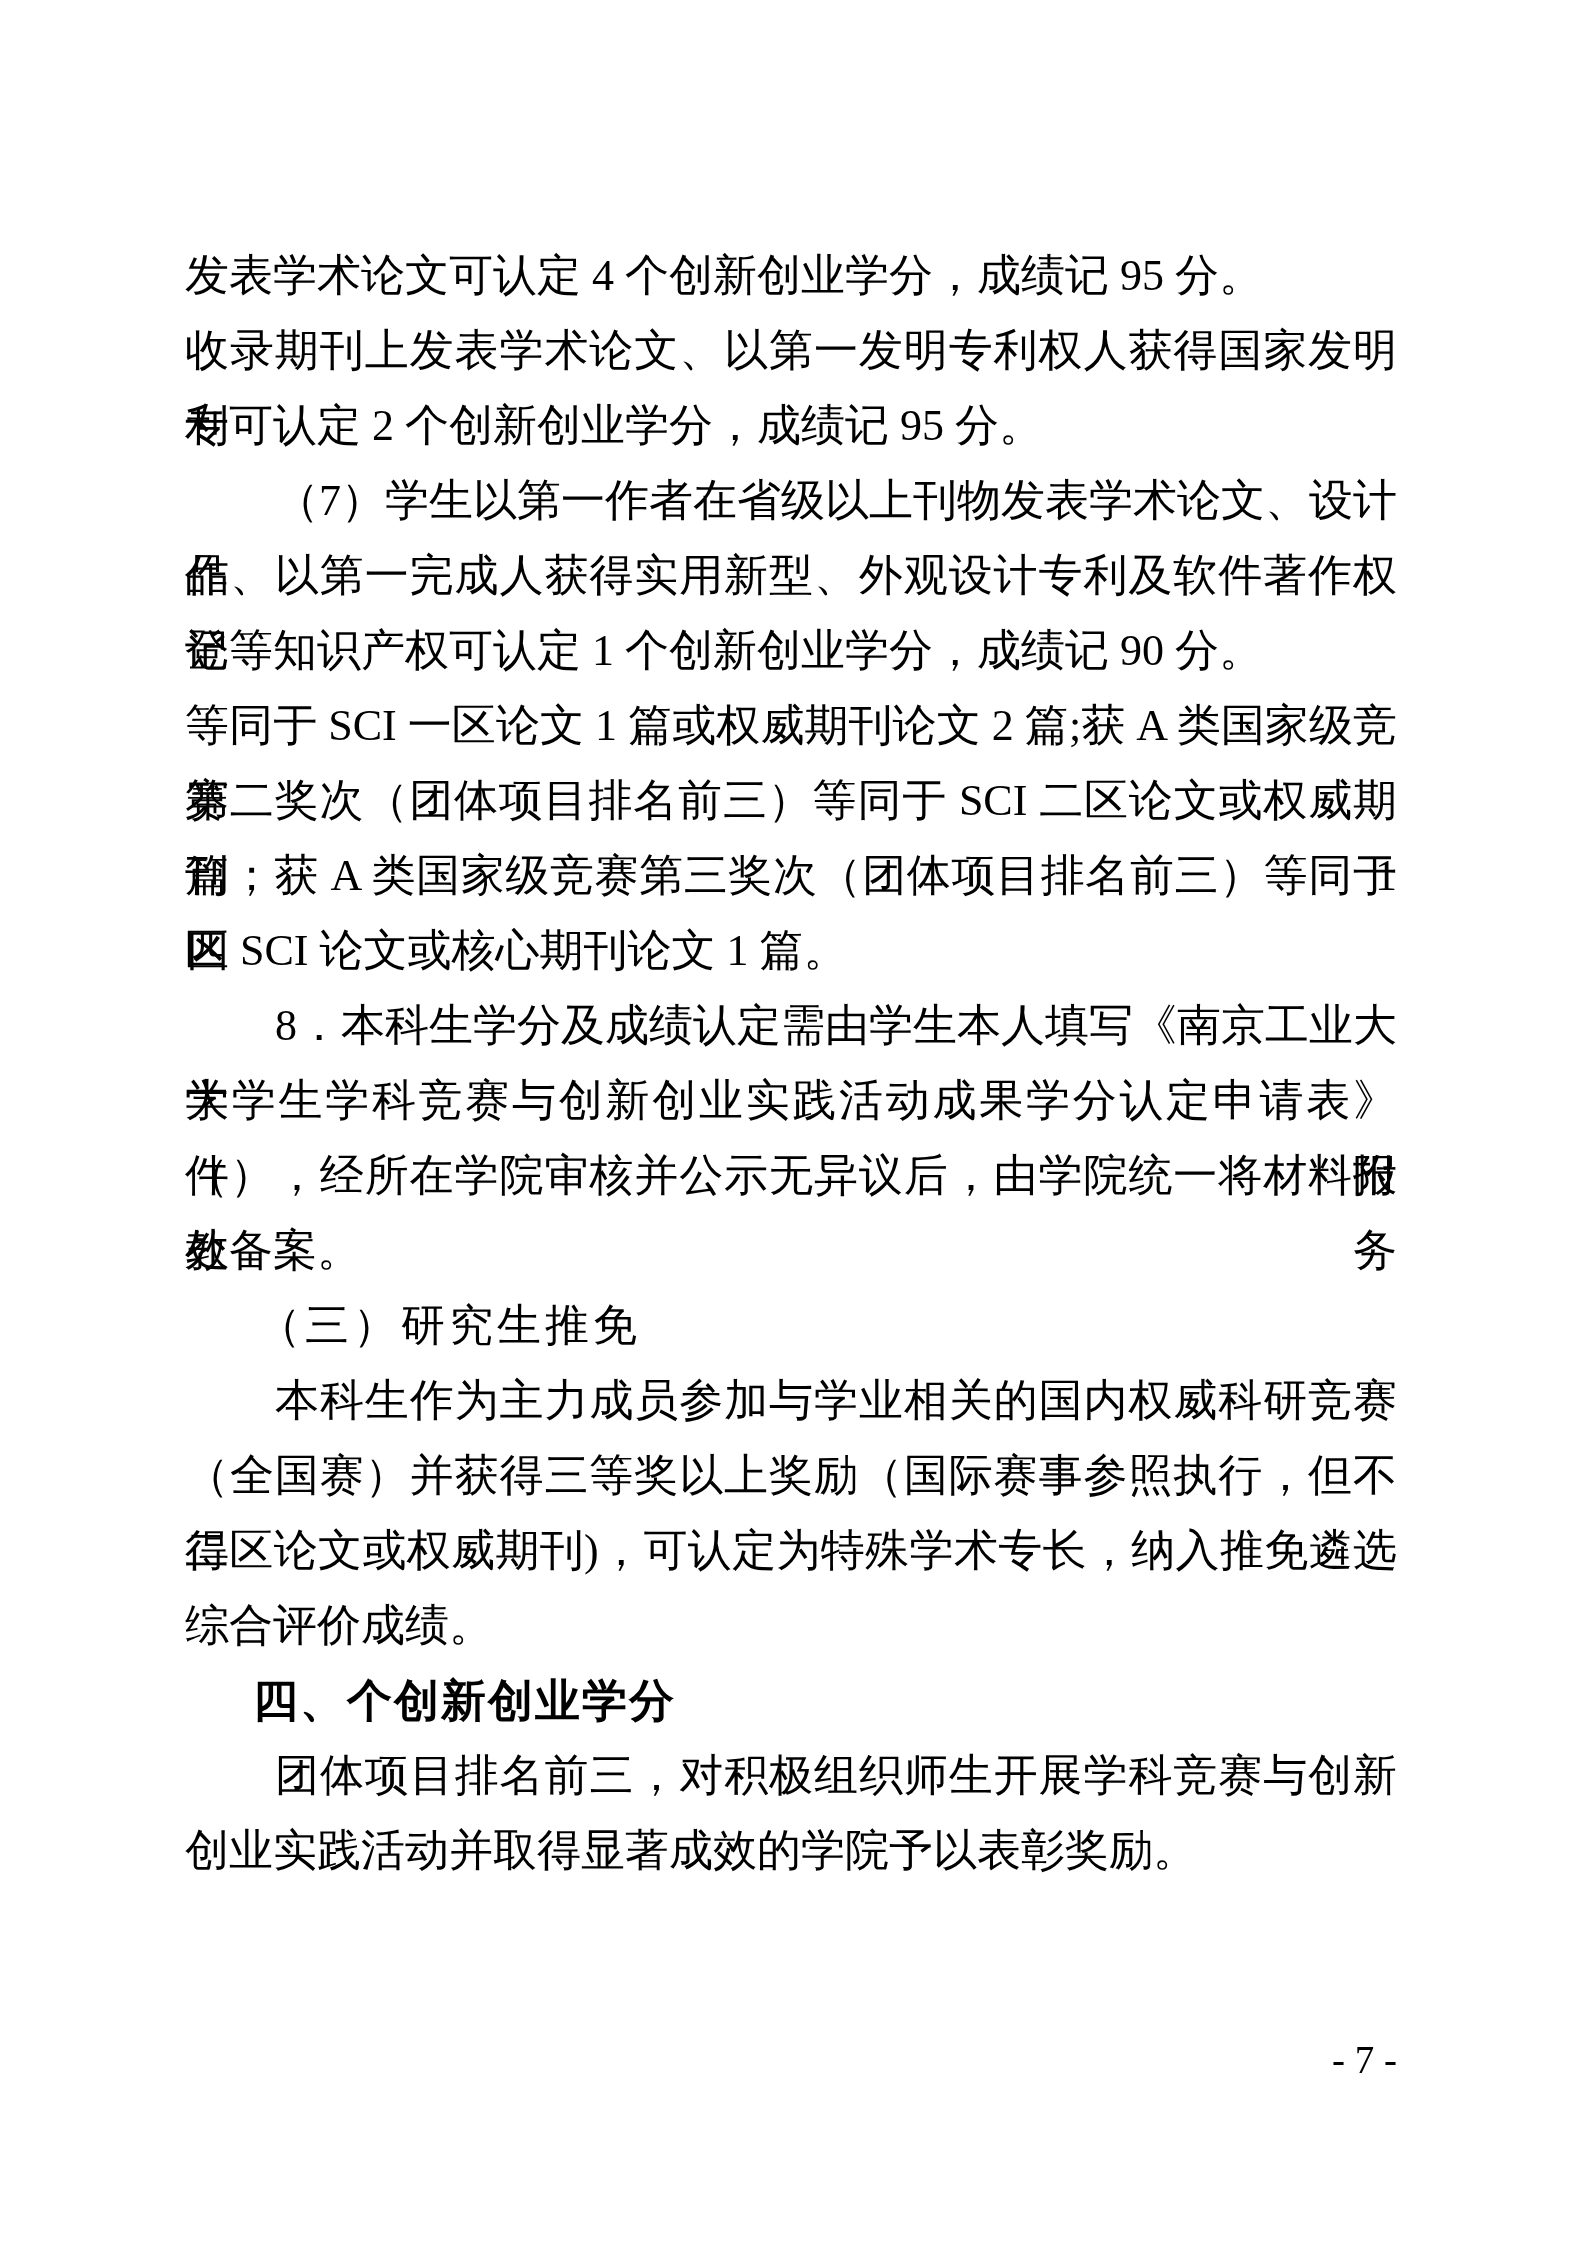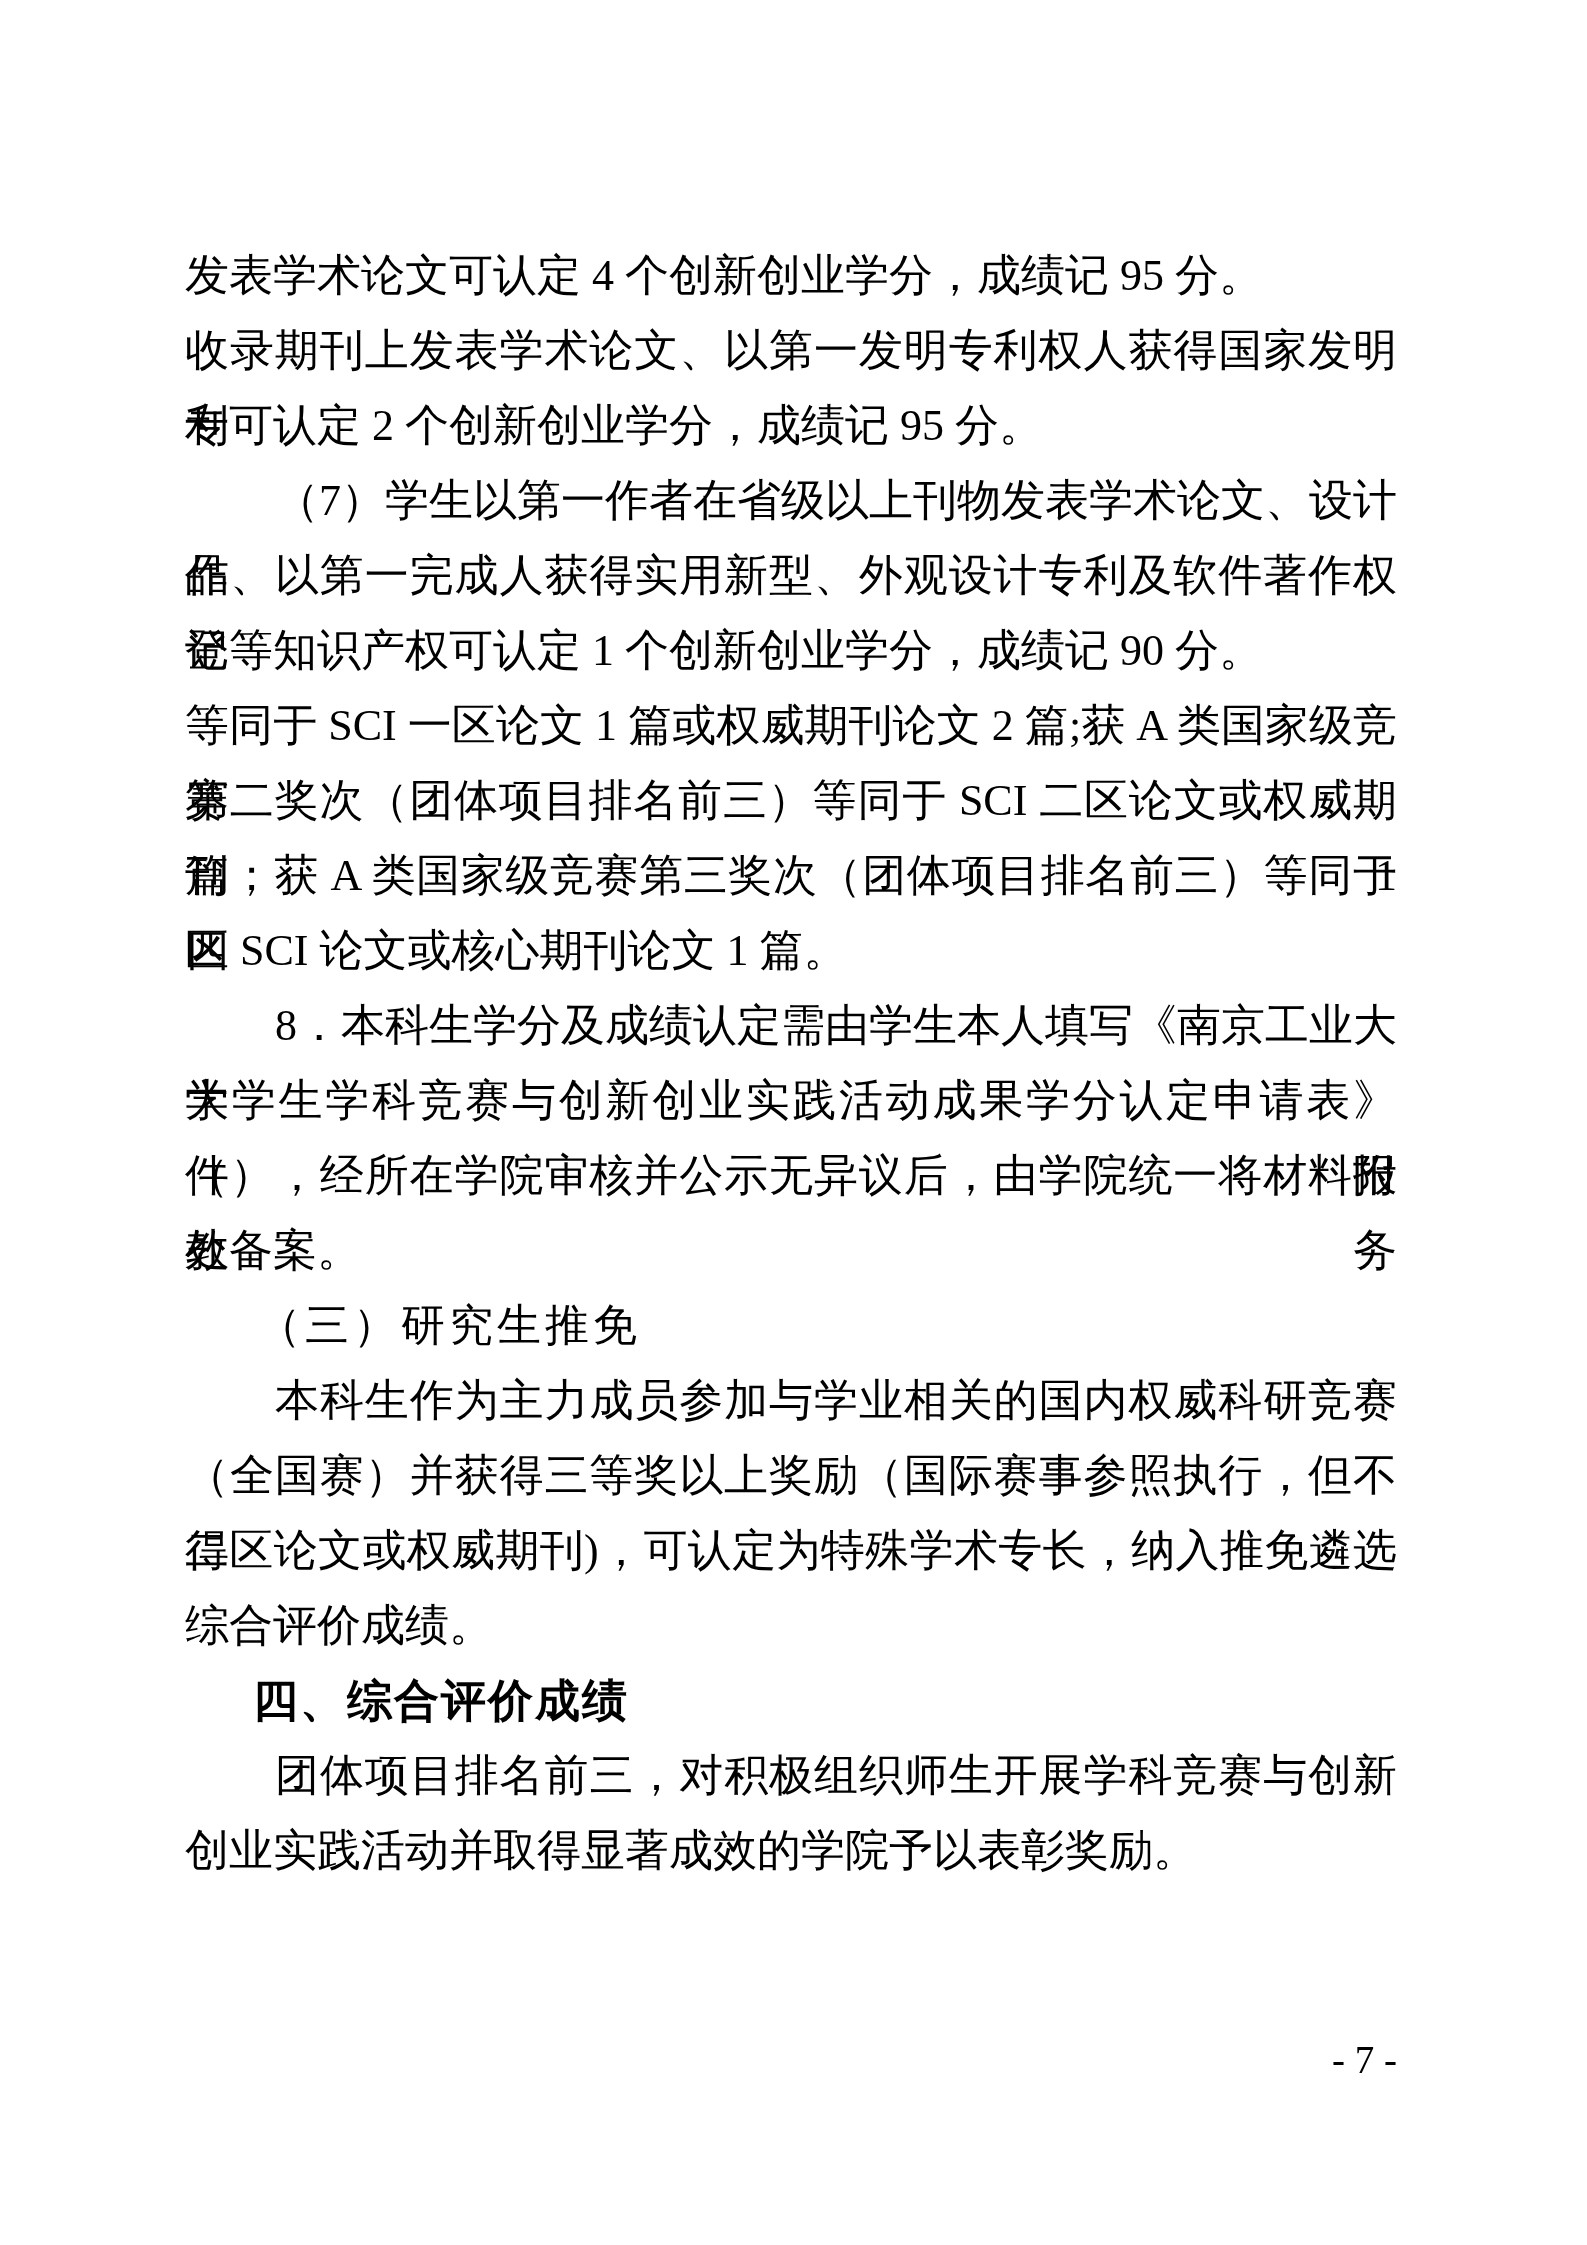--- a/index.html
+++ b/index.html
@@ -75,19 +75,19 @@
     <div class="line">区 SCI 论文或核心期刊论文 1 篇。</div>
     <div class="line ind fill">8．本科生学分及成绩认定需由学生本人填写《南京工业大学</div>
     <div class="line fill">大学生学科竞赛与创新创业实践活动成果学分认定申请表》（附</div>
     <div class="line fill">件），经所在学院审核并公示无异议后，由学院统一将材料报教务</div>
     <div class="line">处备案。</div>
     <div class="line kai">（三）研究生推免</div>
     <div class="line ind fill">本科生作为主力成员参加与学业相关的国内权威科研竞赛</div>
     <div class="line fill">（全国赛）并获得三等奖以上奖励（国际赛事参照执行，但不得</div>
     <div class="line fill">二区论文或权威期刊)，可认定为特殊学术专长，纳入推免遴选</div>
     <div class="line">综合评价成绩。</div>
-    <div class="line hei">四、综合评价成绩</div>
+    <div class="line hei">四、个创新创业学分</div>
     <div class="line ind fill">团体项目排名前三，对积极组织师生开展学科竞赛与创新</div>
     <div class="line">创业实践活动并取得显著成效的学院予以表彰奖励。</div>
   </div>
 
   <div class="footer">- 7 -</div>
 </div>
 
 </body></html>

